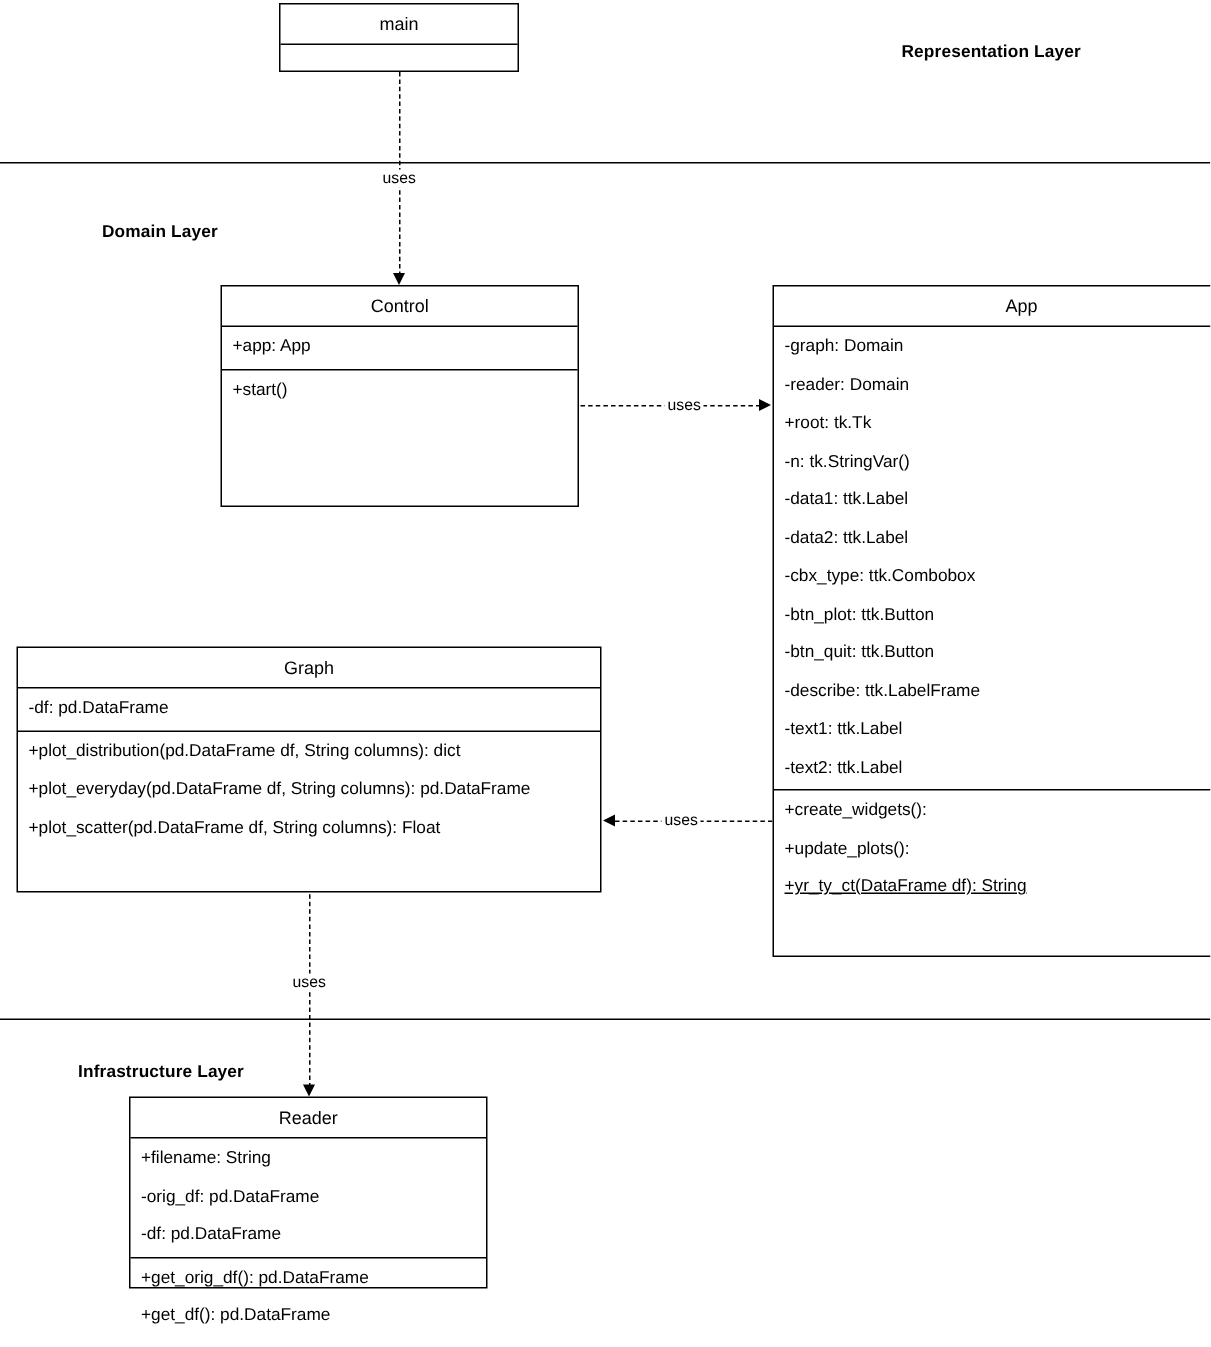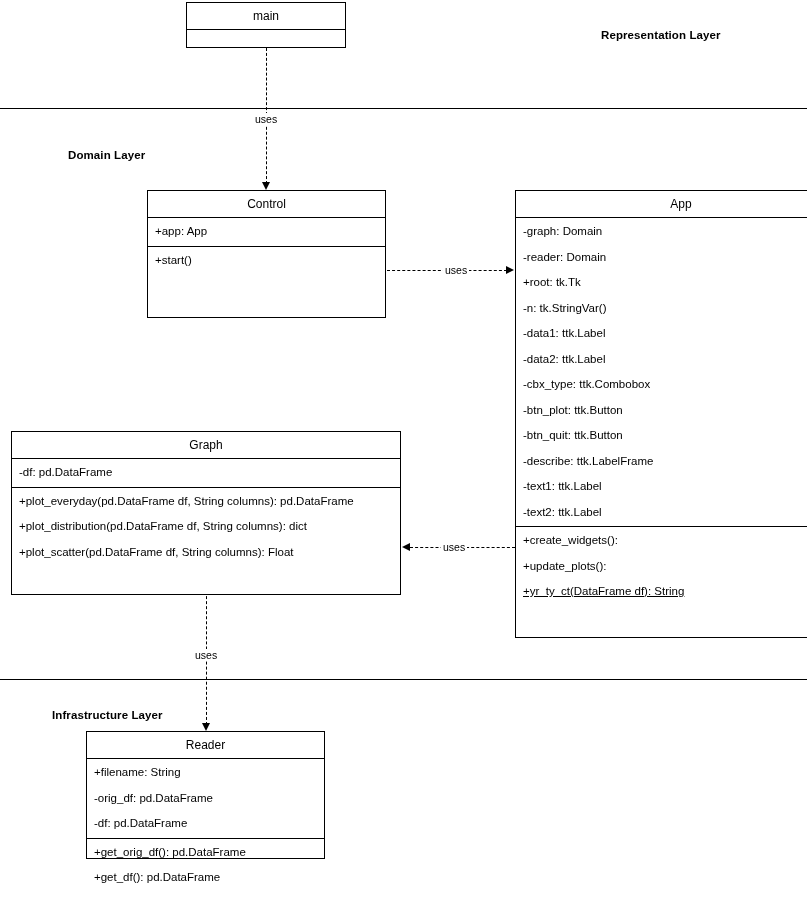--- a/index.html
+++ b/index.html
@@ -156,21 +156,21 @@
 
   <div class="conn-v" style="left:206px; top:581px; height:144px;"></div>
   <div class="arrow-down" style="left:201.5px; top:723px;"></div>
   <div class="conn-label" style="left:193px; top:649px;">uses</div>
 
   <div class="uml-class" style="left:186px; top:2px; width:160px; height:46px;">
     <div class="uml-title">main</div>
     <div class="uml-compartment empty-compartment grow"></div>
   </div>
 
-  <div class="uml-class" style="left:147px; top:190px; width:239px; height:128px;">
+  <div class="uml-class" style="left:147px; top:190px; width:239px; height:148px;">
     <div class="uml-title">Control</div>
     <div class="uml-compartment bordered">
       <div class="uml-member">+app: App</div>
     </div>
     <div class="uml-compartment grow">
       <div class="uml-member">+start()</div>
     </div>
   </div>
 
   <div class="uml-class" style="left:515px; top:190px; width:332px; height:448px;">
@@ -195,22 +195,22 @@
       <div class="uml-member static-member">+yr_ty_ct(DataFrame df): String</div>
     </div>
   </div>
 
   <div class="uml-class" style="left:11px; top:431px; width:390px; height:164px;">
     <div class="uml-title">Graph</div>
     <div class="uml-compartment bordered">
       <div class="uml-member">-df: pd.DataFrame</div>
     </div>
     <div class="uml-compartment grow">
+      <div class="uml-member">+plot_distribution(pd.DataFrame df, String columns):  dict</div>
       <div class="uml-member">+plot_everyday(pd.DataFrame df, String columns):  pd.DataFrame</div>
-      <div class="uml-member">+plot_distribution(pd.DataFrame df, String columns):  dict</div>
       <div class="uml-member">+plot_scatter(pd.DataFrame df, String columns): Float</div>
     </div>
   </div>
 
   <div class="uml-class" style="left:86px; top:731px; width:239px; height:128px;">
     <div class="uml-title">Reader</div>
     <div class="uml-compartment bordered">
       <div class="uml-member">+filename: String</div>
       <div class="uml-member">-orig_df: pd.DataFrame</div>
       <div class="uml-member">-df: pd.DataFrame</div>

